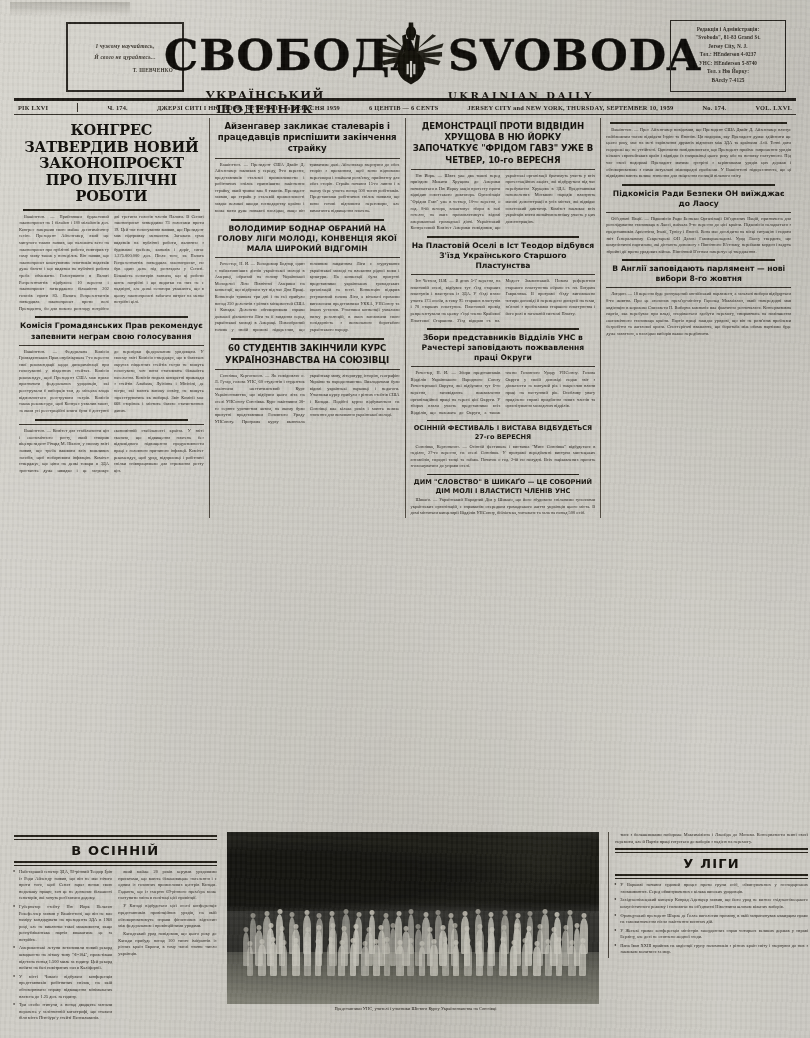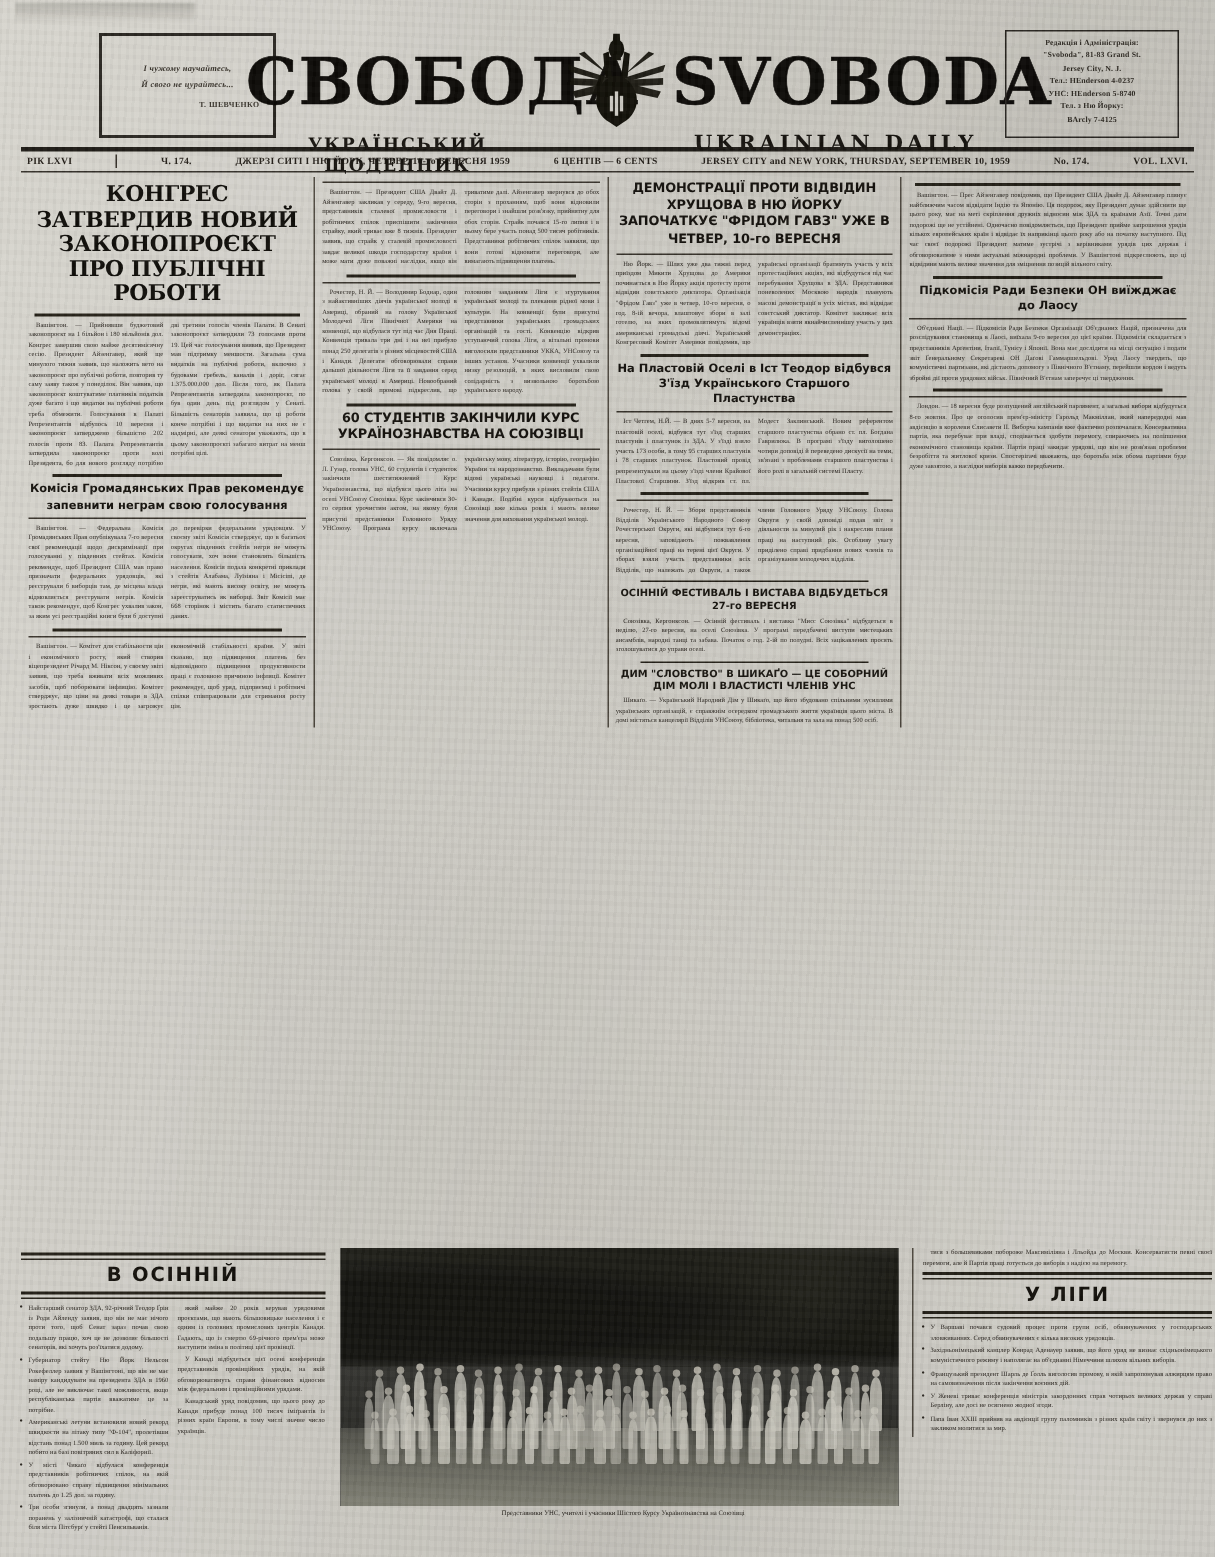--- a/index.html
+++ b/index.html
@@ -51,21 +51,21 @@
     -webkit-text-stroke:.4px #0d0b08;
   }
   .logo-word.l{width:210px;text-align:right;}
   .logo-word.r{width:210px;text-align:left;}
   .trident{width:74px;height:74px;position:relative;flex:0 0 74px;}
   .trident svg{display:block;width:74px;height:74px;}
   .sub-row{display:flex;justify-content:center;align-items:baseline;margin-top:-4px;}
   .sub{font-family:"DejaVu Serif",serif;font-weight:bold;font-size:11.5px;
     letter-spacing:1.3px;color:#17140f;}
   .sub.l{width:218px;text-align:center;}
-  .sub.r{width:218px;text-align:center;font-size:14px;letter-spacing:2.6px;}
+  .sub.r{width:218px;text-align:left;font-size:10px;letter-spacing:2.6px;}
   .sub-gap{width:74px;}
 
   .infobox{
     position:absolute;right:18px;top:14px;width:110px;height:62px;
     border:1.5px solid #2a2722;padding:4px 2px;text-align:center;
   }
   .infobox div{font-size:5.2px;font-weight:bold;line-height:1.62;color:#322d26;
     letter-spacing:.1px;}
 
   .rule-thick{height:2.5px;background:#211e19;margin:0 8px;}
@@ -255,26 +255,28 @@
       </div>
 
       <div class="hdr-rule"></div>
       <div class="boxline"></div>
       <div class="story two">
         <p>Вашінгтон. — Комітет для стабільности цін і економічного росту, який створив віцепрезидент Річард М. Ніксон, у своєму звіті заявив, що треба вживати всіх можливих засобів, щоб поборювати інфляцію. Комітет стверджує, що ціни на деякі товари в ЗДА зростають дуже швидко і це загрожує економічній стабільності країни. У звіті сказано, що підвищення платень без відповідного підвищення продуктивности праці є головною причиною інфляції. Комітет рекомендує, щоб уряд, підприємці і робітничі спілки співпрацювали для стримання росту цін.</p>
       </div>
     </div>
 
     <div class="col">
+      <h2 class="hl2">Айзенгавер закликає сталеварів і працедавців приспішити закінчення страйку</h2>
       <div class="boxline"></div>
       <div class="story two">
         <p>Вашінгтон. — Президент США Двайт Д. Айзенгавер закликав у середу, 9-го вересня, представників сталевої промисловости і робітничих спілок приспішити закінчення страйку, який триває вже 8 тижнів. Президент заявив, що страйк у сталевій промисловості завдає великої шкоди господарству країни і може мати дуже поважні наслідки, якщо він триватиме далі. Айзенгавер звернувся до обох сторін з проханням, щоб вони відновили переговори і знайшли розв'язку, прийнятну для обох сторін. Страйк почався 15-го липня і в ньому бере участь понад 500 тисяч робітників. Представники робітничих спілок заявили, що вони готові відновити переговори, але вимагають підвищення платень.</p>
       </div>
 
       <div class="hdr-rule"></div>
+      <h3 class="hl3">ВОЛОДИМИР БОДНАР ОБРАНИЙ НА ГОЛОВУ ЛІГИ МОЛОДІ, КОНВЕНЦІЯ ЯКОЇ МАЛА ШИРОКИЙ ВІДГОМІН</h3>
       <div class="boxline"></div>
       <div class="story two">
         <p>Рочестер, Н. Й. — Володимир Боднар, один з найактивніших діячів української молоді в Америці, обраний на голову Української Молодечої Ліги Північної Америки на конвенції, що відбулася тут під час Дня Праці. Конвенція тривала три дні і на неї прибуло понад 250 делегатів з різних місцевостей США і Канади. Делегати обговорювали справи дальшої діяльности Ліги та її завдання серед української молоді в Америці. Новообраний голова у своїй промові підкреслив, що головним завданням Ліги є згуртування української молоді та плекання рідної мови і культури. На конвенції були присутні представники українських громадських організацій та гості. Конвенцію відкрив уступаючий голова Ліги, а вітальні промови виголосили представники УККА, УНСоюзу та інших установ. Учасники конвенції ухвалили низку резолюцій, в яких висловили свою солідарність з визвольною боротьбою українського народу.</p>
       </div>
 
       <div class="hdr-rule"></div>
       <h2 class="hl2">60 СТУДЕНТІВ ЗАКІНЧИЛИ КУРС УКРАЇНОЗНАВСТВА НА СОЮЗІВЦІ</h2>
       <div class="boxline"></div>
       <div class="story two">
         <p>Союзівка, Кергонксон. — Як повідомляє о. Л. Гузар, голова УНС, 60 студентів і студенток закінчили шеститижневий Курс Українознавства, що відбувся цього літа на оселі УНСоюзу Союзівка. Курс закінчився 30-го серпня урочистим актом, на якому були присутні представники Головного Уряду УНСоюзу. Програма курсу включала українську мову, літературу, історію, географію України та народознавство. Викладачами були відомі українські науковці і педагоги. Учасники курсу прибули з різних стейтів США і Канади. Подібні курси відбуваються на Союзівці вже кілька років і мають велике значення для виховання української молоді.</p>
@@ -289,20 +291,21 @@
       </div>
 
       <div class="hdr-rule"></div>
       <h3 class="hl3">На Пластовій Оселі в Іст Теодор відбувся З'їзд Українського Старшого Пластунства</h3>
       <div class="boxline"></div>
       <div class="story two">
         <p>Іст Четгем, Н.Й. — В днях 5-7 вересня, на пластовій оселі, відбувся тут з'їзд старших пластунів і пластунок із ЗДА. У з'їзді взяло участь 173 особи, в тому 95 старших пластунів і 78 старших пластунок. Пластовий провід репрезентували на цьому з'їзді члени Крайової Пластової Старшини. З'їзд відкрив ст. пл. Модест Заклинський. Новим референтом старшого пластунства обрано ст. пл. Богдана Гаврилюка. В програмі з'їзду виголошено чотири доповіді й переведено дискусії на теми, зв'язані з проблемами старшого пластунства і його ролі в загальній системі Пласту.</p>
       </div>
 
       <div class="hdr-rule"></div>
+      <h3 class="hl3">Збори представників Відділів УНС в Рачестері заповідають пожвавлення праці Округи</h3>
       <div class="boxline"></div>
       <div class="story two">
         <p>Рочестер, Н. Й. — Збори представників Відділів Українського Народного Союзу Рочестерської Округи, які відбулися тут 6-го вересня, заповідають пожвавлення організаційної праці на терені цієї Округи. У зборах взяли участь представники всіх Відділів, що належать до Округи, а також члени Головного Уряду УНСоюзу. Голова Округи у своїй доповіді подав звіт з діяльности за минулий рік і накреслив плани праці на наступний рік. Особливу увагу приділено справі придбання нових членів та організування молодечих відділів.</p>
       </div>
 
       <div class="hdr-rule thin"></div>
       <h4 class="hl4">ОСІННІЙ ФЕСТИВАЛЬ І ВИСТАВА ВІДБУДЕТЬСЯ 27-го ВЕРЕСНЯ</h4>
       <div class="story">
         <p>Союзівка, Кергонксон. — Осінній фестиваль і виставка "Мисс Союзівка" відбудеться в неділю, 27-го вересня, на оселі Союзівка. У програмі передбачені виступи мистецьких ансамблів, народні танці та забава. Початок о год. 2-ій по полудні. Всіх зацікавлених просять зголошуватися до управи оселі.</p>
       </div>
@@ -321,20 +324,21 @@
       </div>
 
       <div class="hdr-rule"></div>
       <h3 class="hl3">Підкомісія Ради Безпеки ОН виїжджає до Лаосу</h3>
       <div class="boxline"></div>
       <div class="story">
         <p>Об'єднані Нації. — Підкомісія Ради Безпеки Організації Об'єднаних Націй, призначена для розслідування становища в Лаосі, виїхала 9-го вересня до цієї країни. Підкомісія складається з представників Арґентіни, Італії, Тунісу і Японії. Вона має дослідити на місці ситуацію і подати звіт Ґенеральному Секретареві ОН Даґові Гаммаршельдові. Уряд Лаосу твердить, що комуністичні партизани, які дістають допомогу з Північного В'єтнаму, перейшли кордон і ведуть збройні дії проти урядових військ. Північний В'єтнам заперечує ці твердження.</p>
       </div>
 
       <div class="hdr-rule"></div>
+      <h3 class="hl3">В Англії заповідають парлямент — нові вибори 8-го жовтня</h3>
       <div class="boxline"></div>
       <div class="story">
         <p>Лондон. — 18 вересня буде розпущений англійський парлямент, а загальні вибори відбудуться 8-го жовтня. Про це оголосив прем'єр-міністр Гарольд Макміллан, який напередодні мав авдієнцію в королеви Єлисавети II. Виборча кампанія вже фактично розпочалася. Консервативна партія, яка перебуває при владі, сподівається здобути перемогу, спираючись на поліпшення економічного становища країни. Партія праці закидає урядові, що він не розв'язав проблеми безробіття та житлової кризи. Спостерігачі вважають, що боротьба між обома партіями буде дуже завзятою, а наслідки виборів важко передбачити.</p>
       </div>
     </div>
 
    </div>
   </div>
 
   <div class="bottom">

